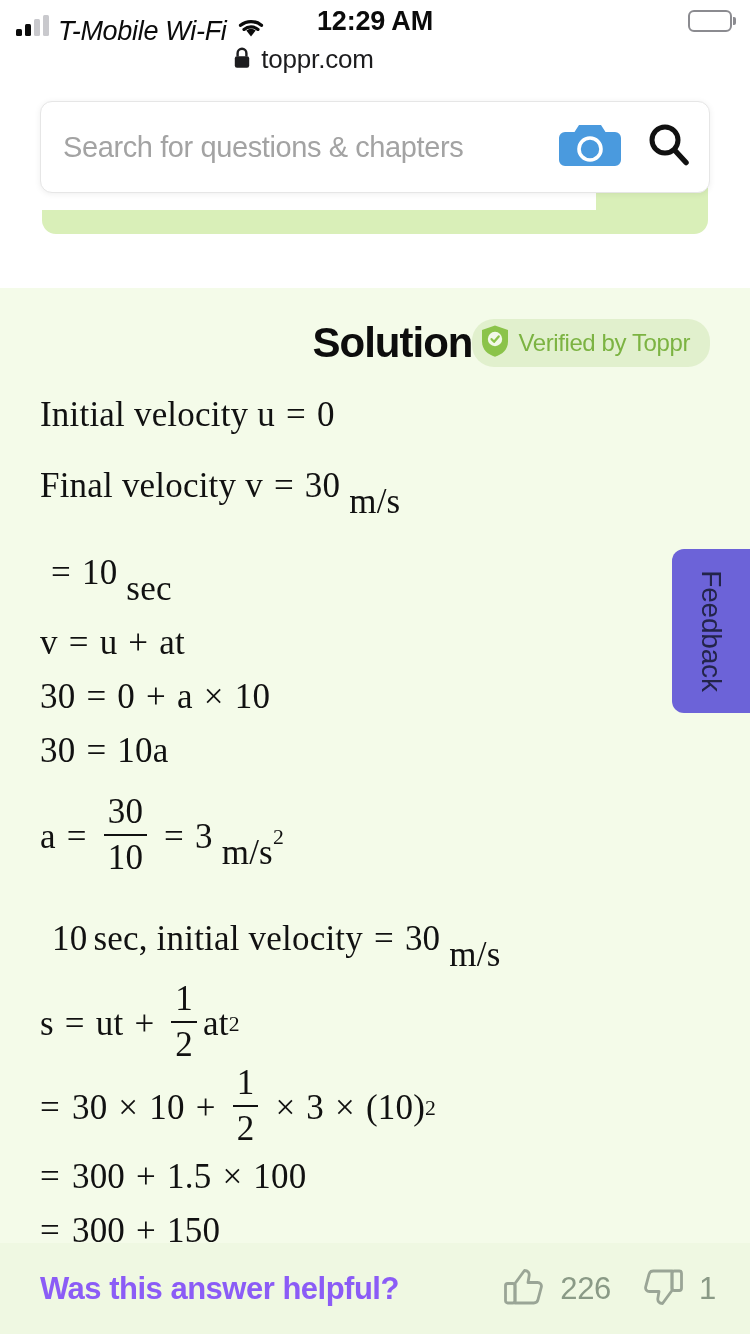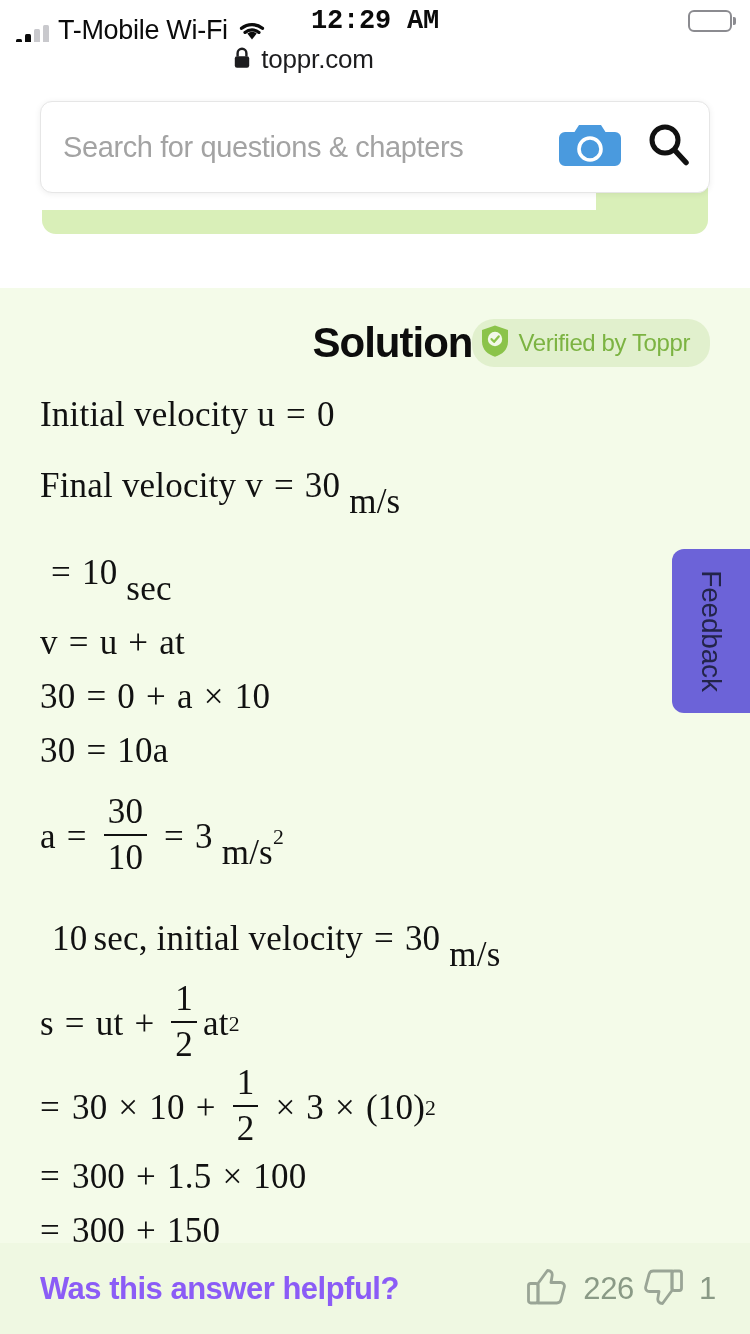--- a/index.html
+++ b/index.html
@@ -19,25 +19,26 @@
   
   .statusbar {
     position: absolute;
     top: 0; left: 0;
     width: 750px;
     height: 42px;
     background: #ffffff;
   }
   .sb-left {
     position: absolute;
-    left: 16px; top: 4px;
+    left: 16px; top: 16px;
     height: 42px;
     display: flex;
-    align-items: flex-end;
+    align-items: flex-start;
     gap: 9px;
+    font-style: italic;
   }
   .signal-bars {
     display: flex;
     align-items: flex-end;
     gap: 3px;
     height: 20px;
   }
   .signal-bars i {
     display: block;
     width: 6px;
@@ -61,21 +62,20 @@
     left: 0; top: 0;
     width: 750px;
     height: 42px;
     display: flex;
     align-items: center;
     justify-content: center;
     font-size: 27px;
     font-weight: 600;
     color: #0b0b0b;
     letter-spacing: -0.2px;
-    font-family: Liberation Mono, monospace;
   }
   .sb-battery {
     position: absolute;
     right: 18px; top: 0;
     height: 42px;
     display: flex;
     align-items: center;
   }
   .batt-body {
     width: 44px;
@@ -306,21 +306,21 @@
     font-size: 31px;
     font-weight: 700;
     color: #8b5cf6;
     letter-spacing: -0.5px;
   }
   .vote-group {
     position: absolute;
     right: 34px;
     display: flex;
     align-items: center;
-    gap: 7px;
+    gap: 30px;
     text-align: center;
   }
   .vote {
     display: flex;
     align-items: center;
     gap: 14px;
   }
   .vote-count {
     font-size: 31px;
     color: #8a9a86;

